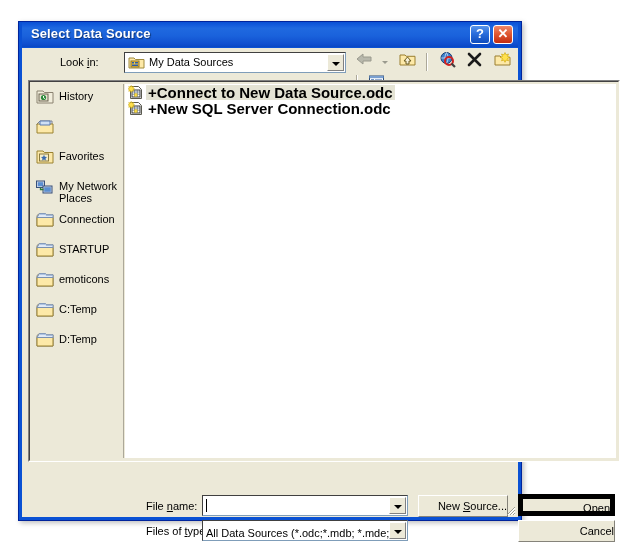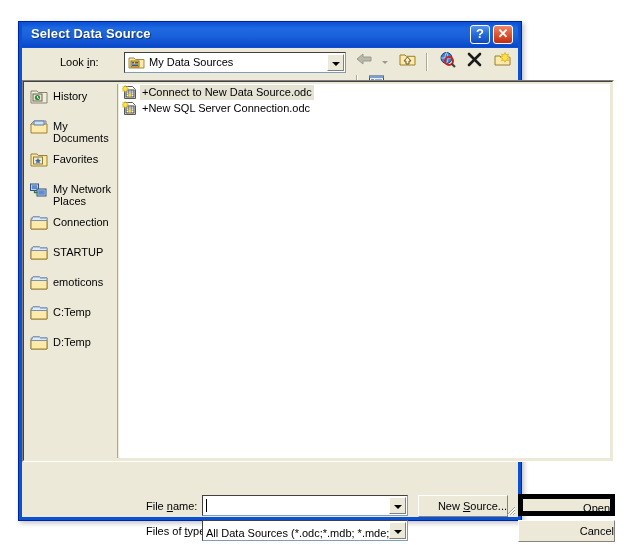--- a/index.html
+++ b/index.html
@@ -173,21 +173,21 @@
     line-height: 22px;
     color: #000;
     padding: 0 1px 0 2px;
     margin-left: 48px;
   }
   #tools-label u { text-decoration: underline; }
 
   
   #main-area {
     position: absolute;
-    left: 0; top: 58px;
+    left: 6px; top: 58px;
     width: 592px; height: 382px;
     background: #ece9d8;
     border: 1px solid #808080;
     border-right-color: #ffffff;
     border-bottom-color: #ffffff;
     box-sizing: border-box;
   }
   #main-area-in {
     position: absolute;
     left: 0; top: 0; right: 0; bottom: 0;
@@ -246,25 +246,26 @@
     background: #e4e3d4;
   }
   .fileitem .f-ic {
     position: absolute;
     left: 0; top: 0;
     width: 16px; height: 15px;
   }
   .fileitem .f-lb {
     position: absolute;
     left: 18px; top: 0;
-    font-size: 11px;
+    font-size: 15px;
     line-height: 15px;
     color: #000;
     padding: 0 2px;
     white-space: nowrap;
+    font-weight: bold;
   }
 
   
   .blabel {
     position: absolute;
     font-size: 11px;
     color: #000;
   }
   .blabel u { text-decoration: underline; }
 
@@ -413,21 +414,20 @@
                   <path d="M7.5 7v1.8l1.3.8" stroke="#ffffff" fill="none" stroke-width="1"></path>
                 </svg></span>
               <span class="p-lb">History</span>
             </div>
             <div class="place">
               <span class="p-ic"><svg width="18" height="16" viewBox="0 0 18 16">
                   <path d="M1 5 l3-3h12v4H1z" fill="#e8ecf5" stroke="#7a8090"></path>
                   <path d="M1 5h16v9H1z" fill="#fde9a8" stroke="#9a8230"></path>
                   <path d="M4 2h10v4H4z" fill="#cfe0f5" stroke="#5a7ab0"></path>
                 </svg></span>
-              <span class="p-lb">My Documents</span>
             </div>
             <div class="place">
               <span class="p-ic"><svg width="18" height="16" viewBox="0 0 18 16">
                   <path d="M1 2h6l1.4 1.5H17V14H1z" fill="#fde9a8" stroke="#9a8230"></path>
                   <rect x="3.5" y="5" width="9" height="7" fill="#f5edc8" stroke="#8a7a40"></rect>
                   <path d="M8 5.8 l.9 1.9 2.1.3-1.5 1.5.4 2.1L8 10.6l-1.9 1 .4-2.1L5 8l2.1-.3z" fill="#3a6ab0"></path>
                 </svg></span>
               <span class="p-lb">Favorites</span>
             </div>
             <div class="place">

